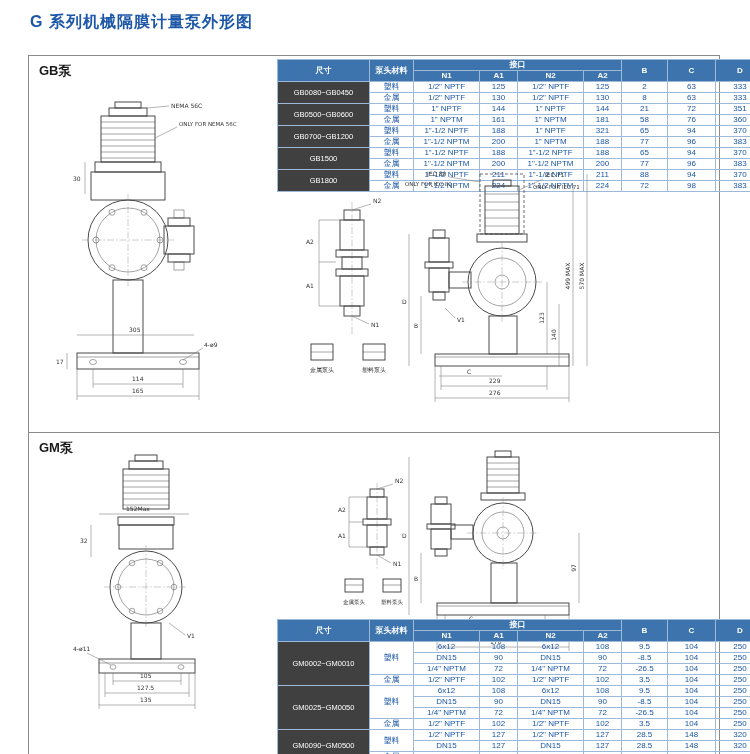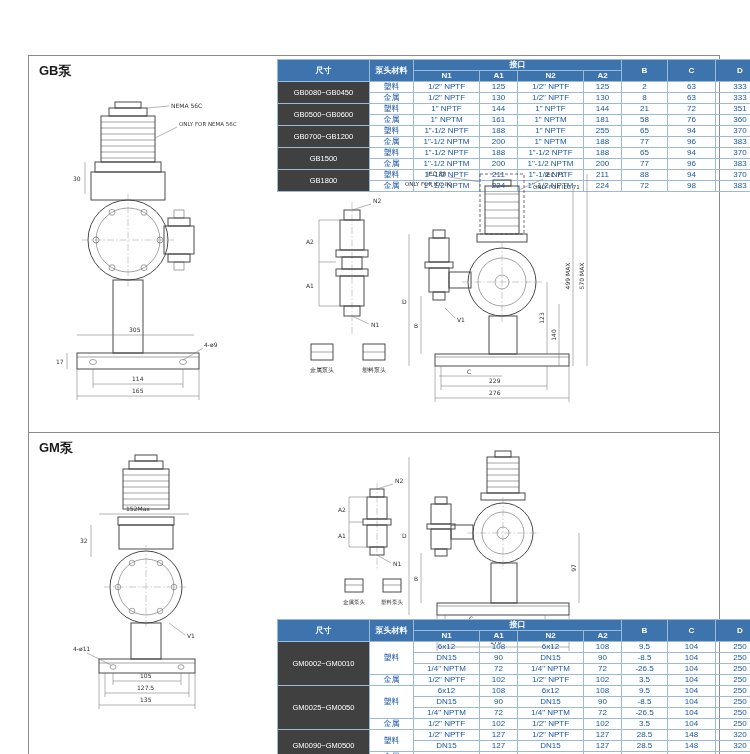--- a/index.html
+++ b/index.html
@@ -25,20 +25,21 @@
   .cl{fill:none;stroke:#999;stroke-width:.5;stroke-dasharray:7 2 1.5 2;}
   .dash{fill:none;stroke:#4a4a4a;stroke-width:.8;stroke-dasharray:3 2;}
   svg text{font-family:"DejaVu Sans",sans-serif;font-size:6px;fill:#333;}
   svg text.sm{font-size:5.5px;}
 </style>
 </head>
 <body>
 
 <div class="page">
 
+  <div class="page-title">G 系列机械隔膜计量泵外形图</div>
 
   <div class="panel panel-gb">
     <div class="panel-label">GB泵</div>
 
     <div class="tbl-wrap gb-tbl">
       <table class="spec">
         <colgroup>
             <col style="width:92px">
             <col style="width:44px">
             <col style="width:66px">
@@ -105,21 +106,21 @@
           <td>58</td>
           <td>76</td>
           <td>360</td>
         </tr>
         <tr>
           <td class="model" rowspan="2">GB0700~GB1200</td>
           <td>塑料</td>
           <td>1"-1/2 NPTF</td>
           <td>188</td>
           <td>1" NPTF</td>
-          <td>255</td>
+          <td>321</td>
           <td>65</td>
           <td>94</td>
           <td>370</td>
         </tr>
         <tr>
           <td>金属</td>
           <td>1"-1/2 NPTM</td>
           <td>200</td>
           <td>1" NPTM</td>
           <td>188</td>

